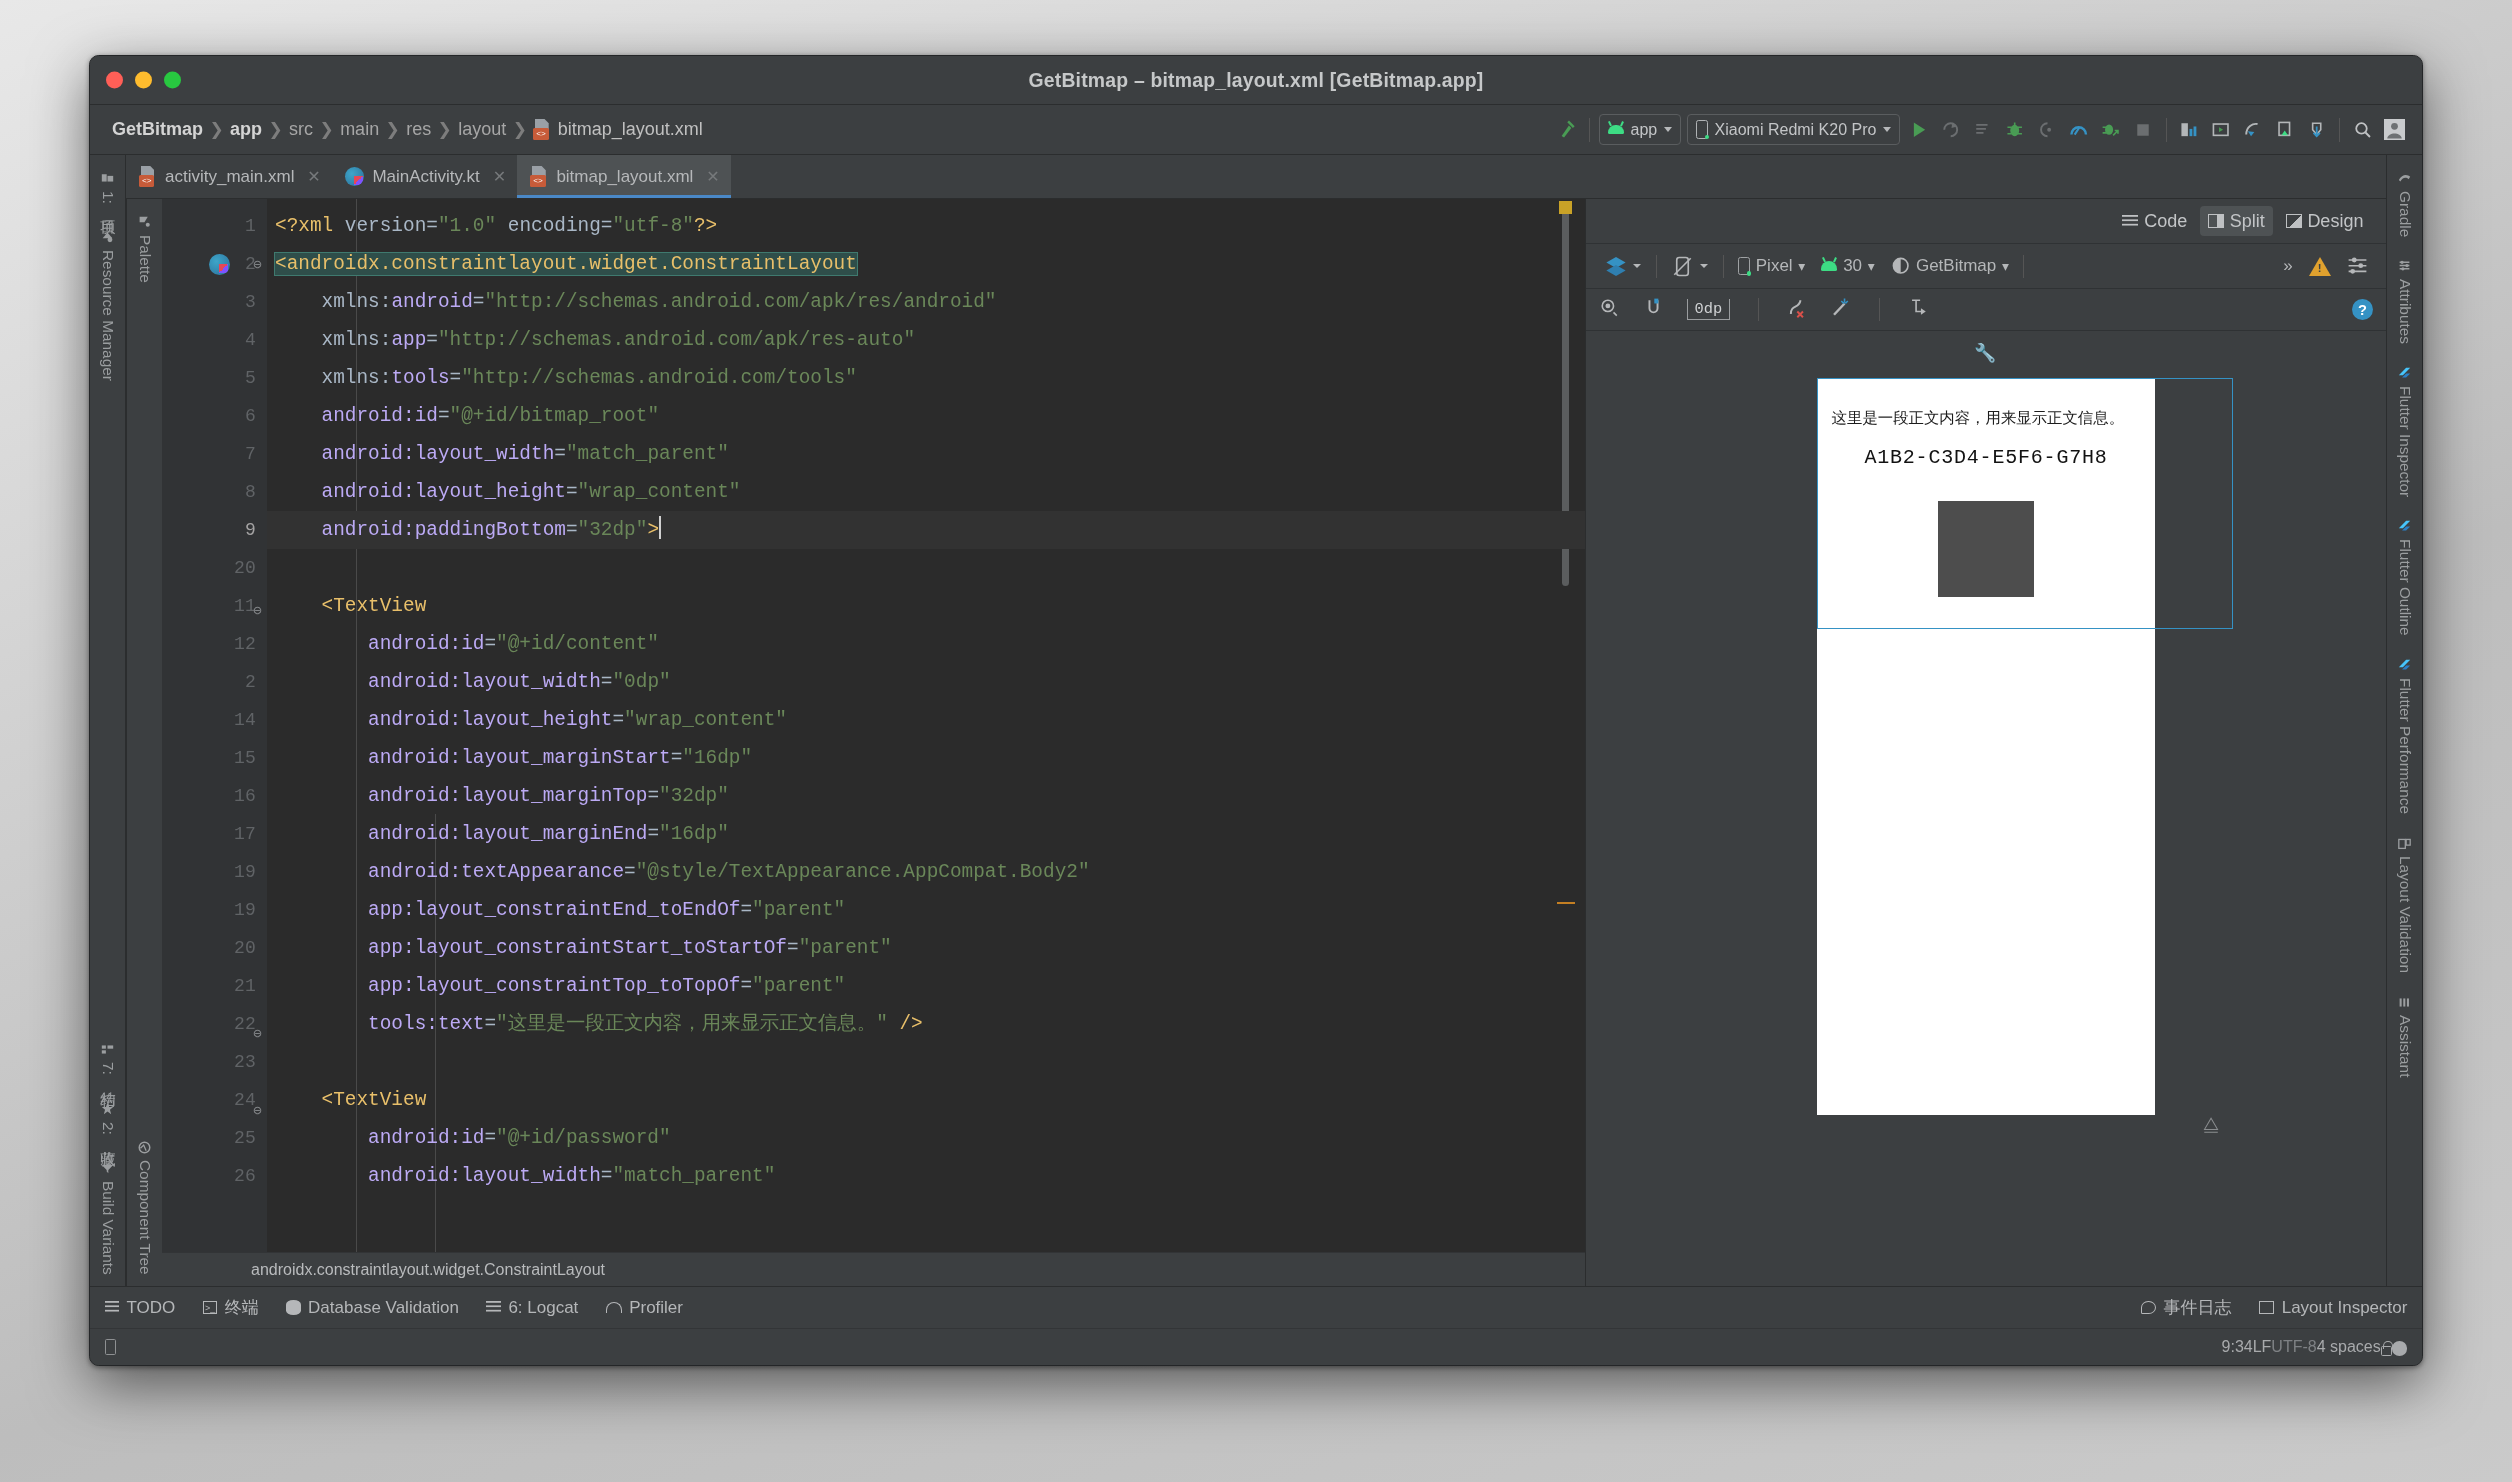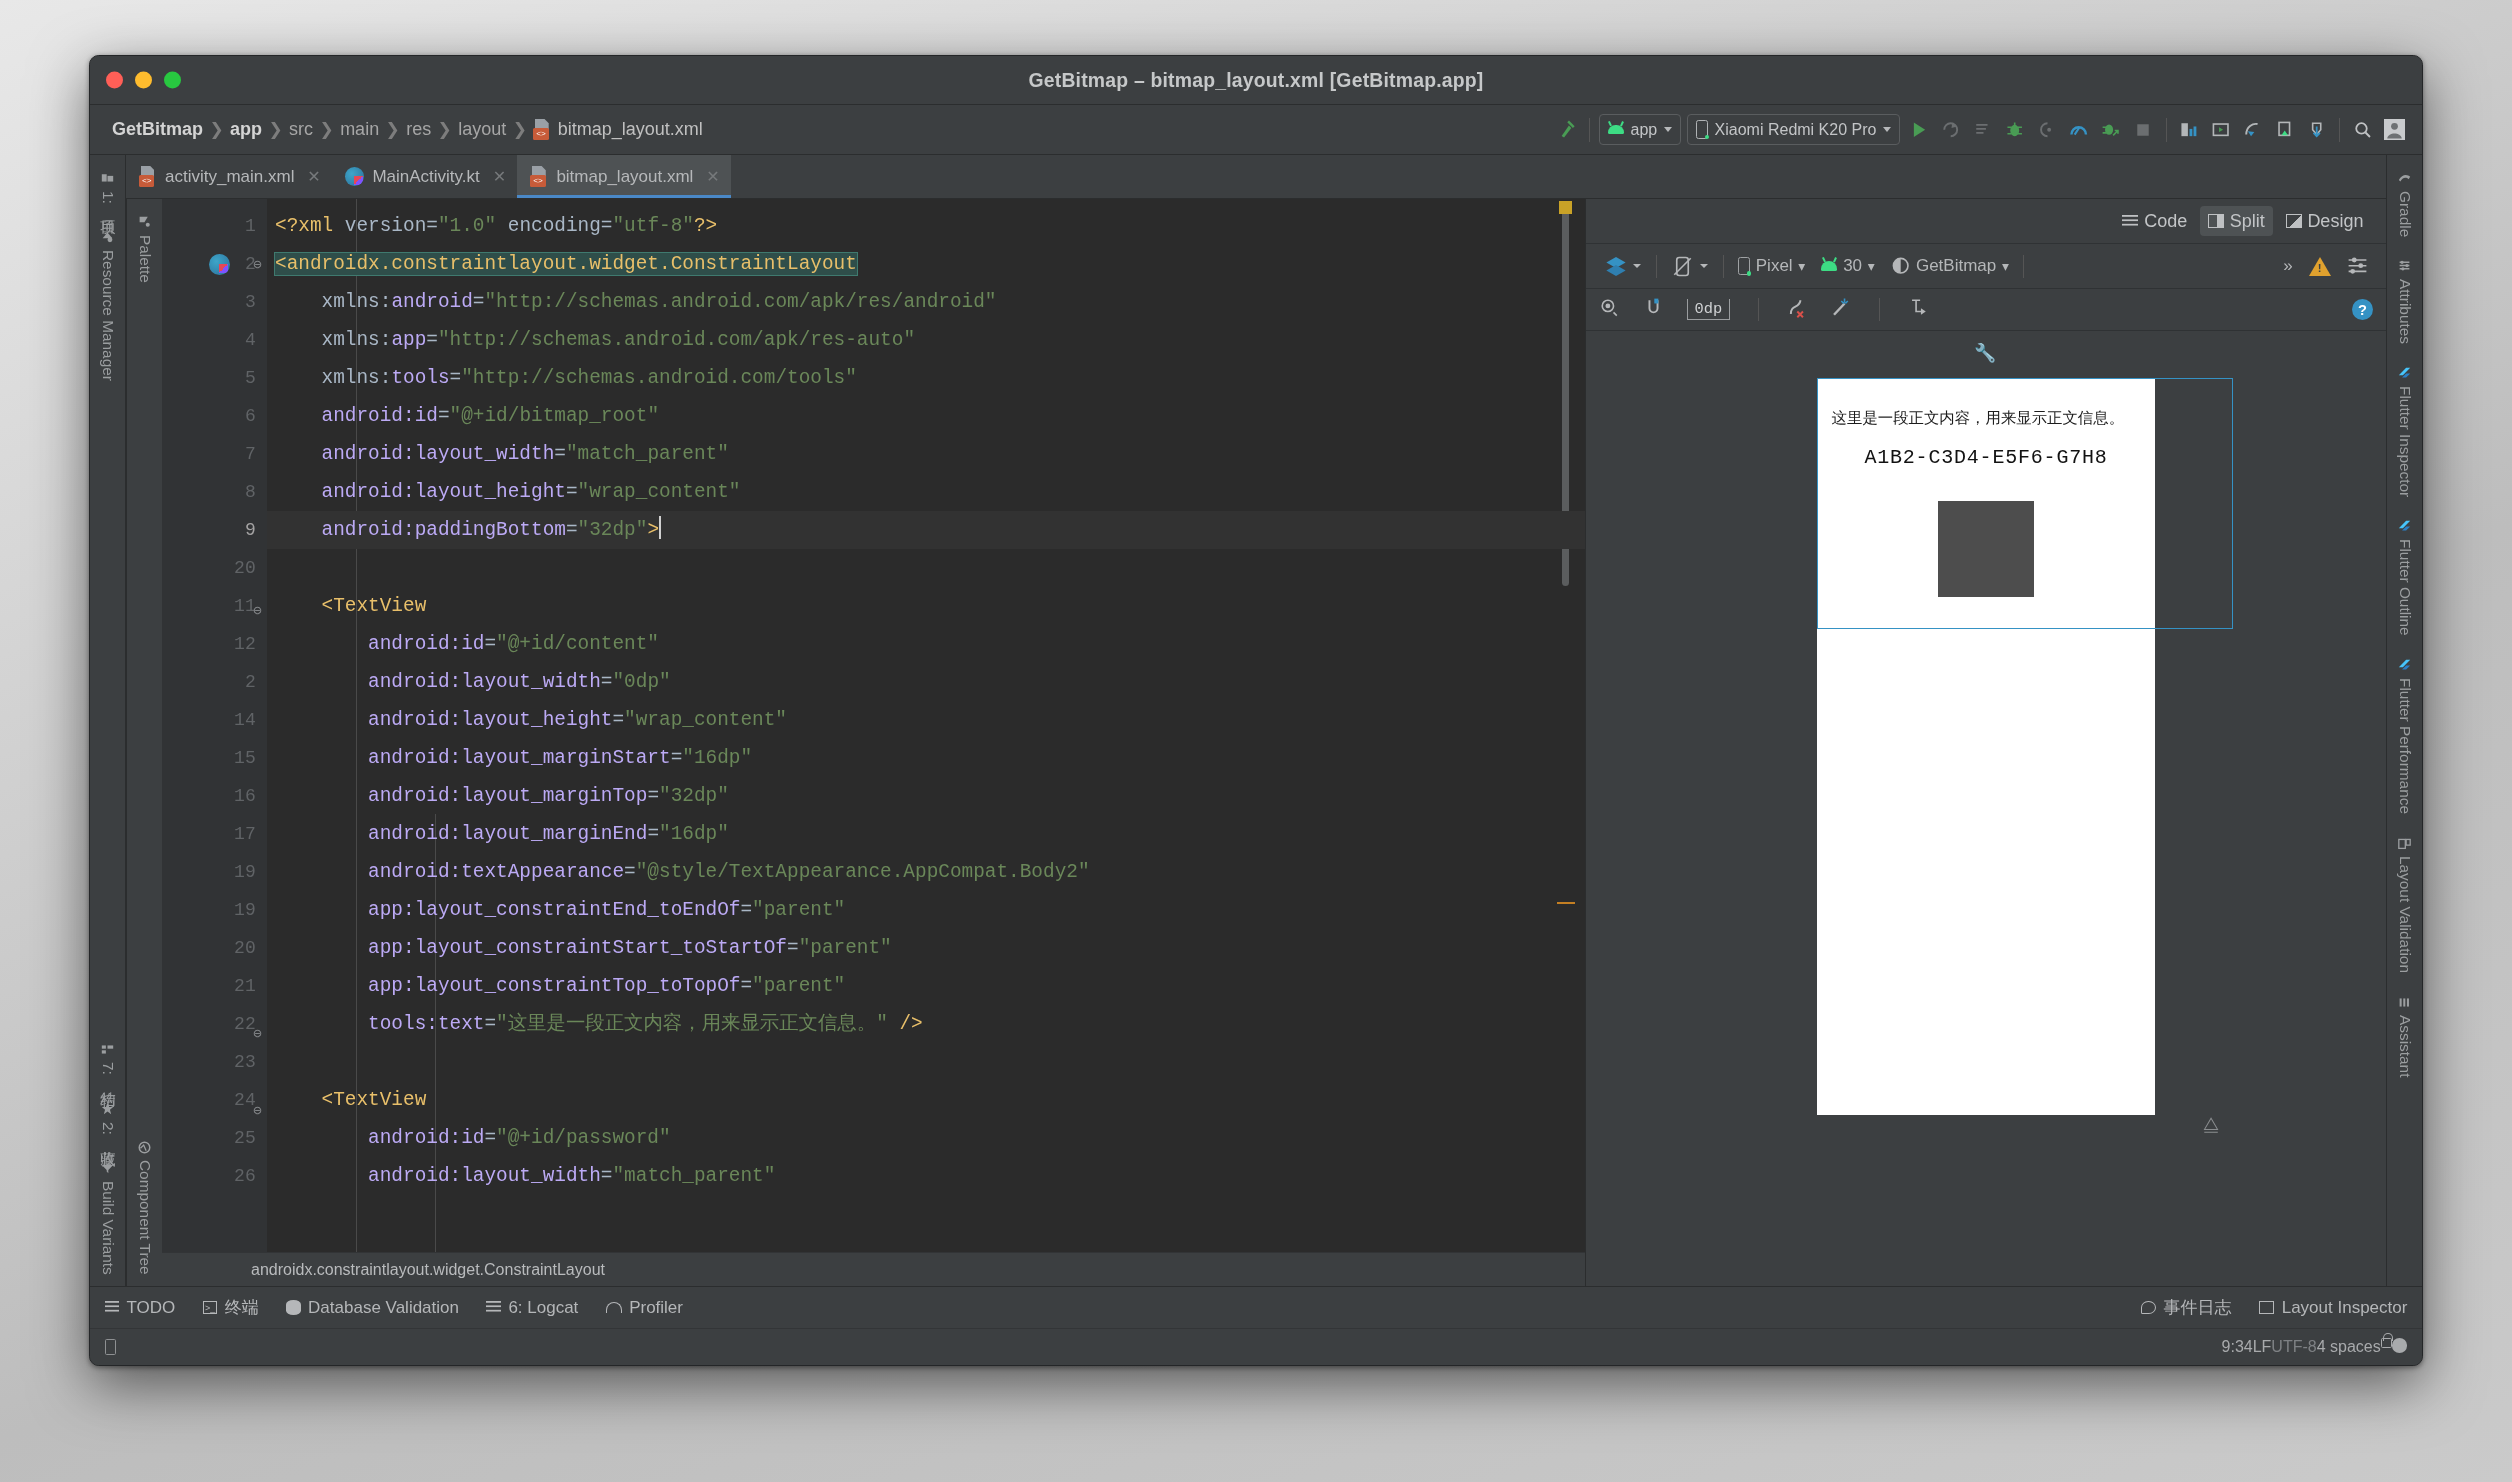--- a/index.html
+++ b/index.html
@@ -285,21 +285,21 @@
   .twitem { display: flex; align-items: center; gap: 7.3px; }
   .tw-right { margin-left: auto; display: flex; gap: 27.5px; }
   .statusbar {
     height: 37px; flex: 0 0 37px;
     background: #3c3f41;
     display: flex; align-items: center;
     padding: 0 14.6px;
     border-top: 0.8px solid #333537;
     color: #a8aaac; font-size: 16px; gap: 21px;
   }
-  .sb-right { margin-left: auto; display: flex; align-items: flex-start; }
+  .sb-right { margin-left: auto; display: flex; align-items: flex-end; }
   .muted { color: #7e8184; }
 
   .ico-todo { display:inline-block;width:14.6px;height:13px;
     background: linear-gradient(#b5b7b9 0 1.6px, transparent 1.6px 4.4px) repeat-y; background-size:100% 4.4px; }
   .ico-term { display:inline-block;width:14.6px;height:13.8px;border:1.2px solid #b5b7b9;font-size:9px;line-height:12px;color:#b5b7b9;text-align:center;}
   .ico-db { display:inline-block;width:14.6px;height:14.6px;border-radius:50%/30%;background:#b5b7b9;}
   .ico-prof { display:inline-block;width:16px;height:11.3px;border:1.6px solid #b5b7b9;border-bottom:none;border-radius:9px 9px 0 0;}
   .ico-evt { display:inline-block;width:15.4px;height:13.8px;border:1.6px solid #b5b7b9;border-radius:50% 50% 50% 1.6px;}
   .ico-li { display:inline-block;width:15.4px;height:13.8px;border:1.6px solid #b5b7b9;position:relative;}
   .ico-lock { display:inline-block;width:11.3px;height:9.7px;border:1.6px solid #a8aaac;border-radius:1.6px;position:relative;}

